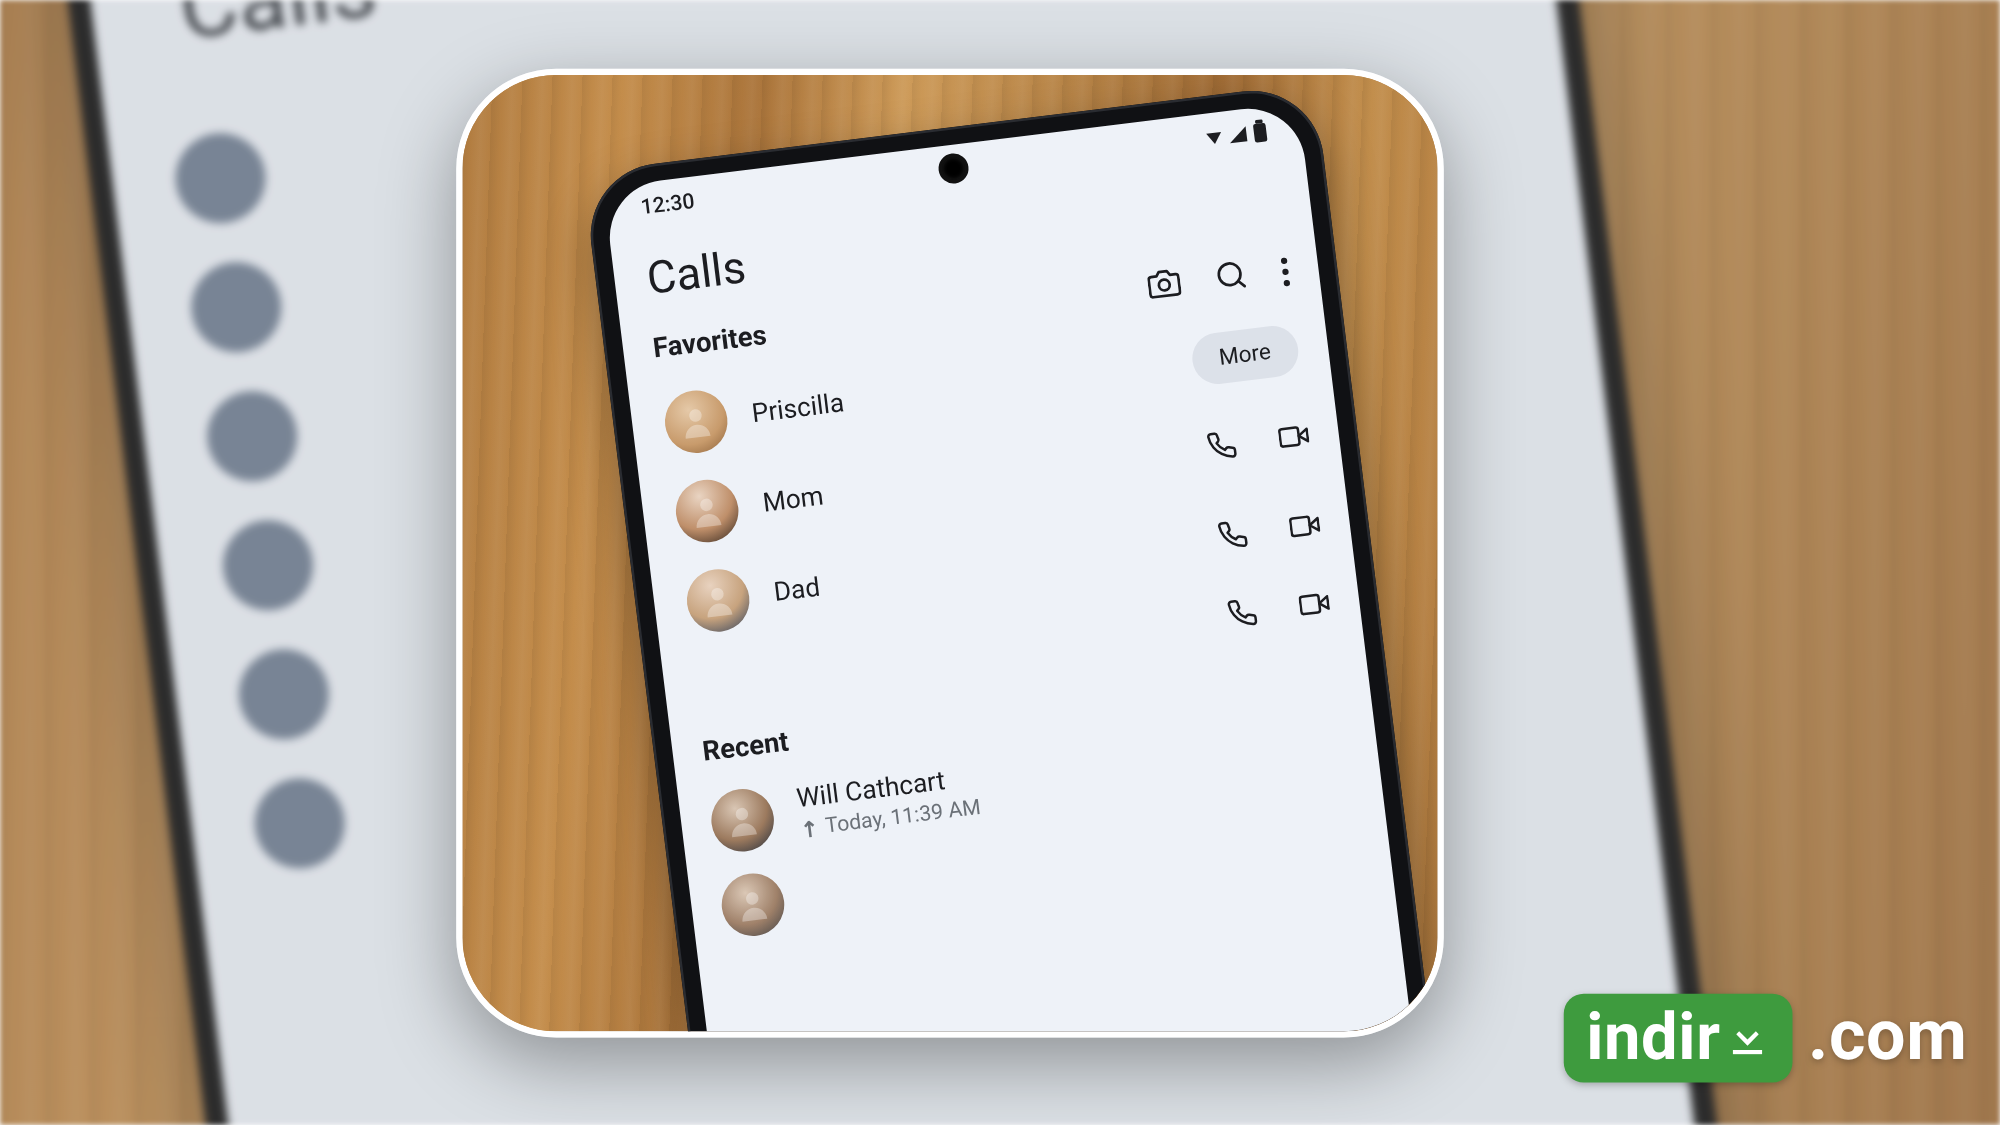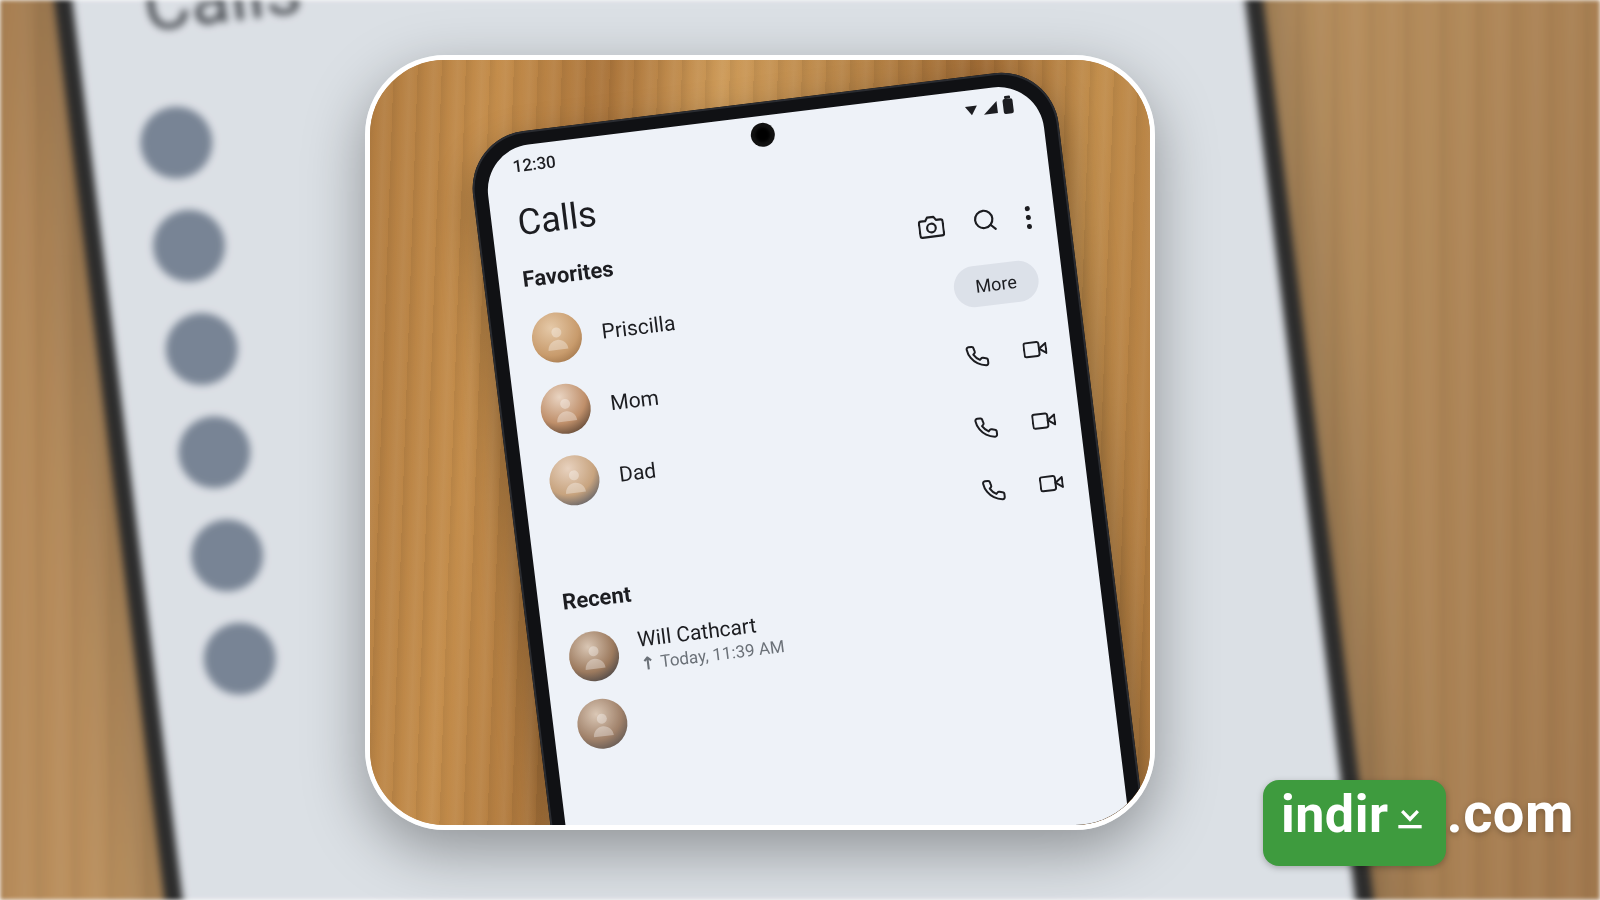--- a/index.html
+++ b/index.html
@@ -137,25 +137,25 @@
 
   
   .watermark {
     position: absolute; right: 26px; bottom: 34px;
     display: flex; align-items: baseline; font-weight: 700;
     font-size: 56px; letter-spacing: 0.5px;
     filter: drop-shadow(0 2px 3px rgba(0,0,0,0.25));
   }
   .wm-box {
     background: #3e9b3e; color: #fff; border-radius: 16px;
-    padding: 4px 16px 21px 18px; display: inline-flex; align-items: center; gap: 2px;
+    padding: 4px 16px 6px 18px; display: inline-flex; align-items: center; gap: 2px;
     font-size: 52px;
   }
   .wm-box svg { width: 40px; height: 40px; }
-  .wm-rest { color: #fff; margin-left: 0; }
+  .wm-rest { color: #fff; margin-left: 12px; }
 </style>
 </head>
 <body>
 
 <div class="bg">
   <div class="bg-phone">
     <div class="bg-title">Calls</div>
     <div class="bg-row">
         <div class="bg-avatar"></div>
         <div>&nbsp;</div>

